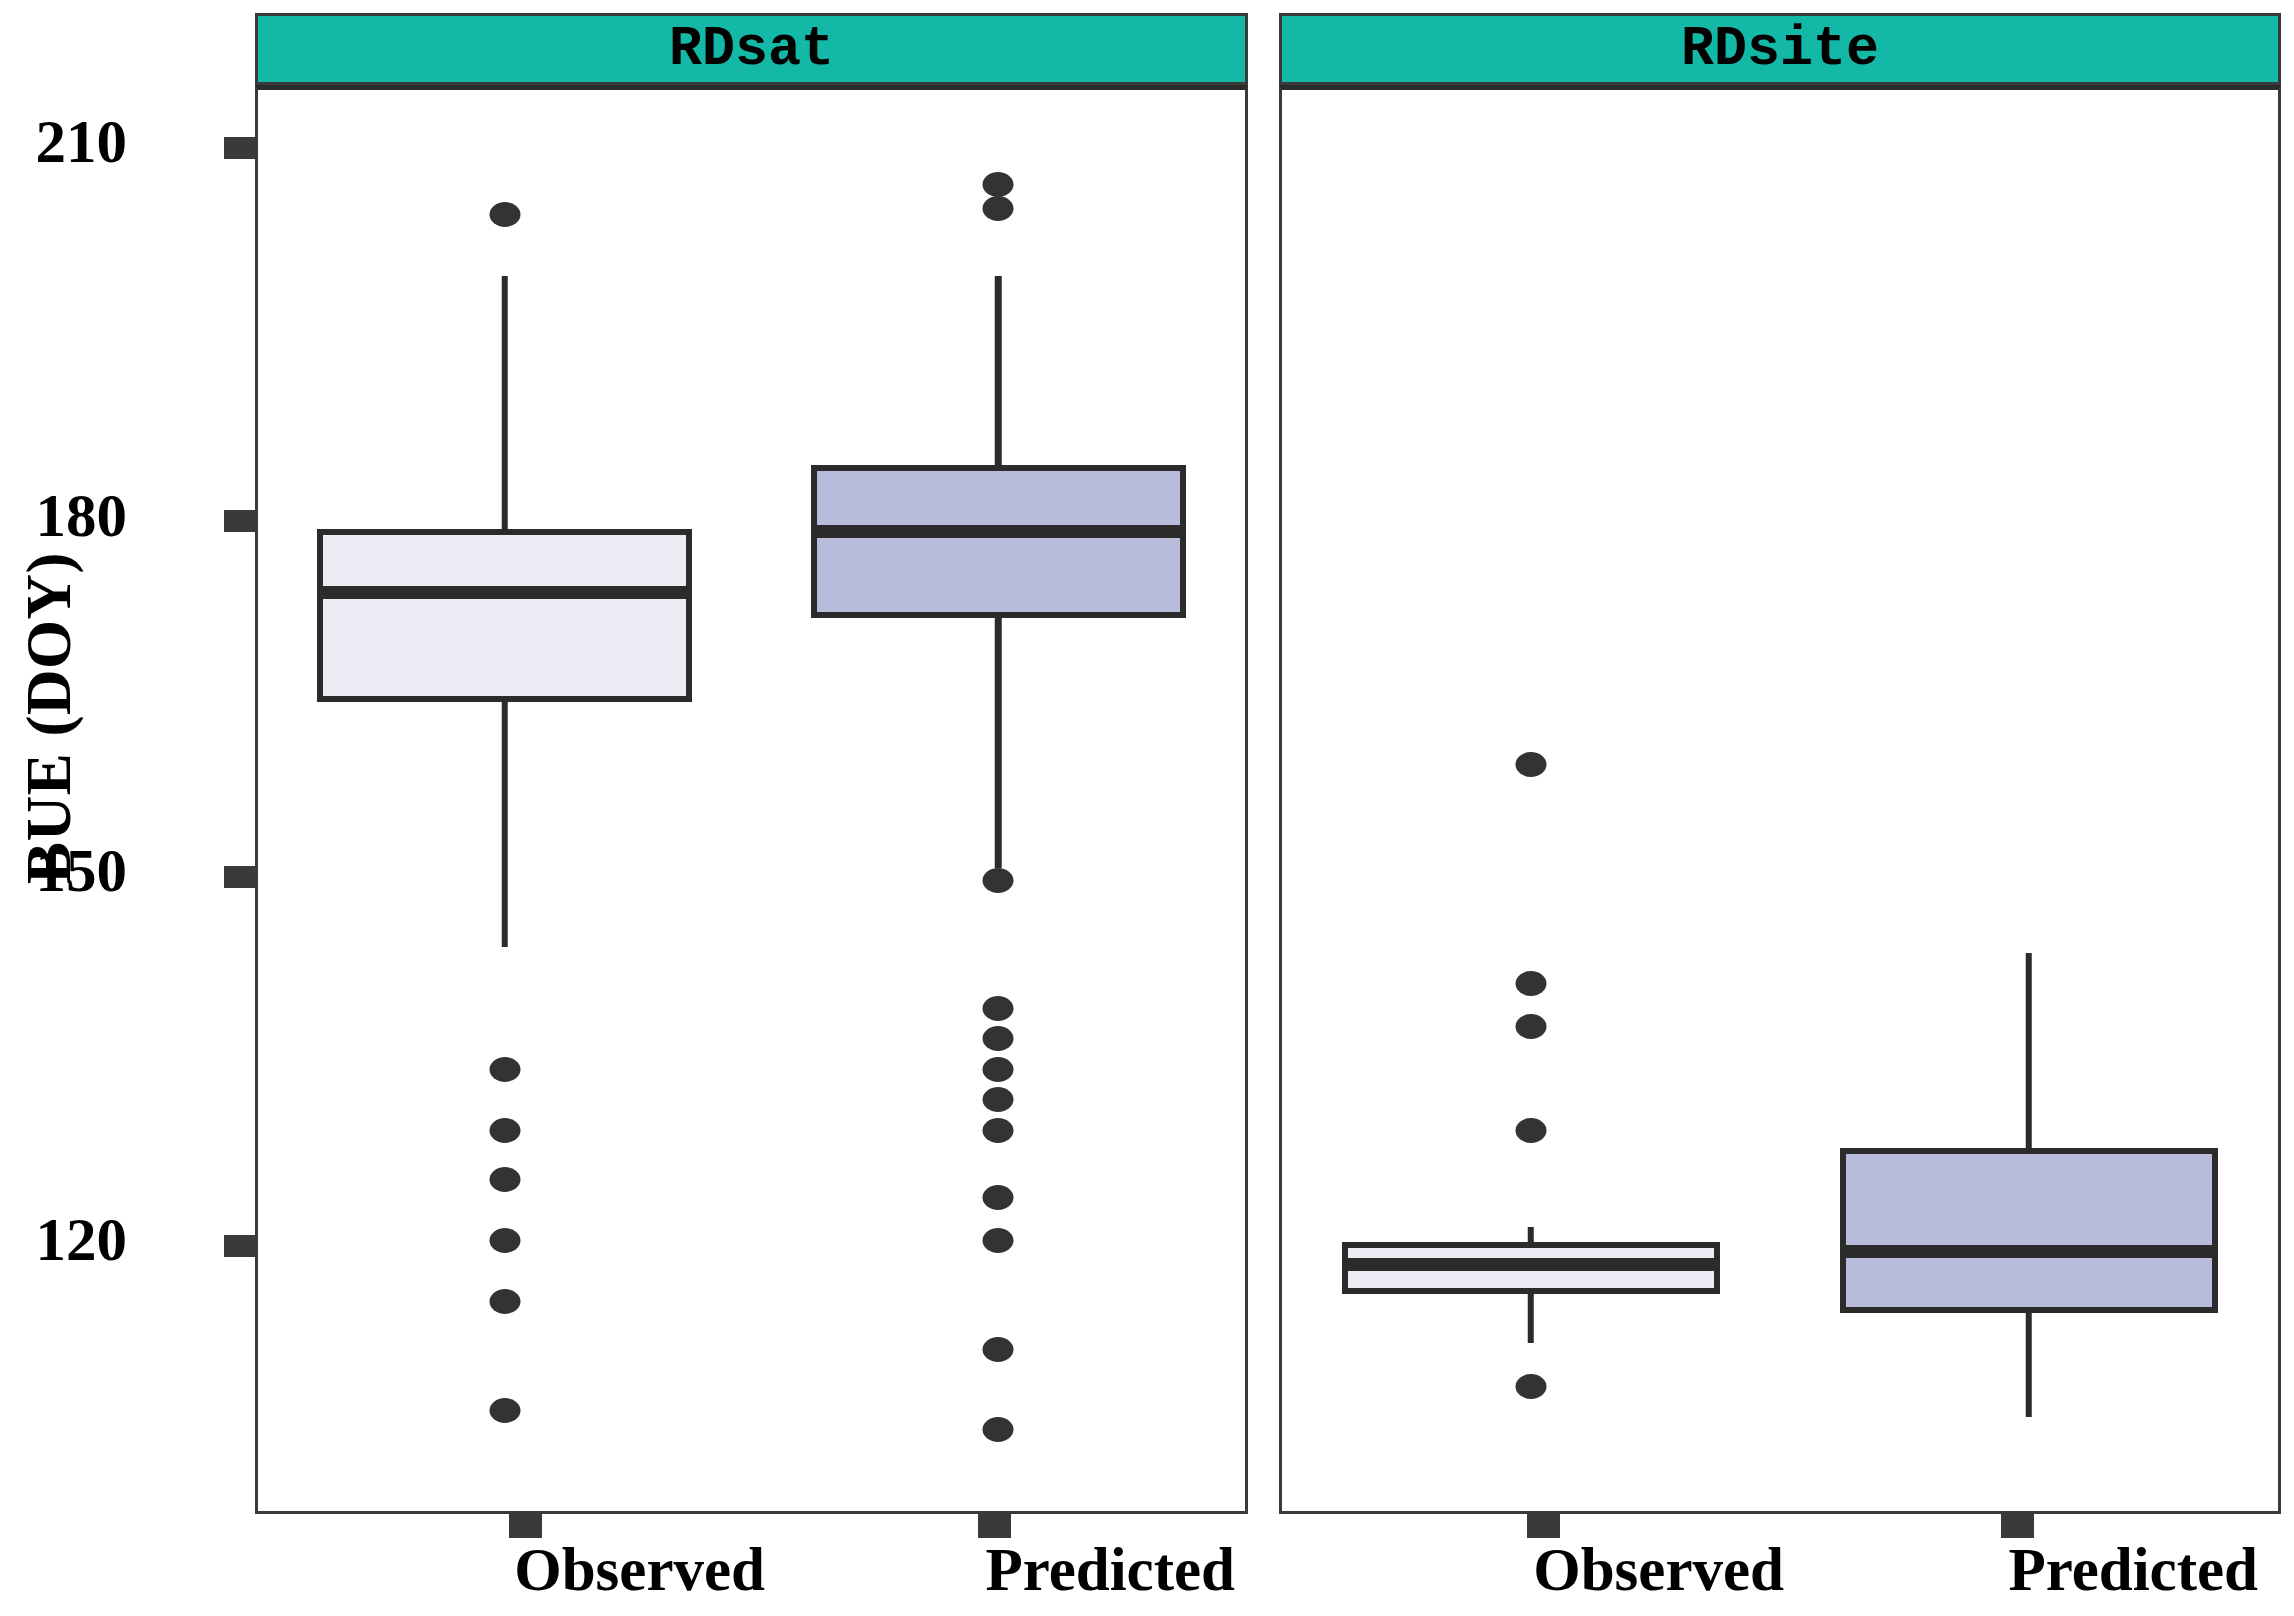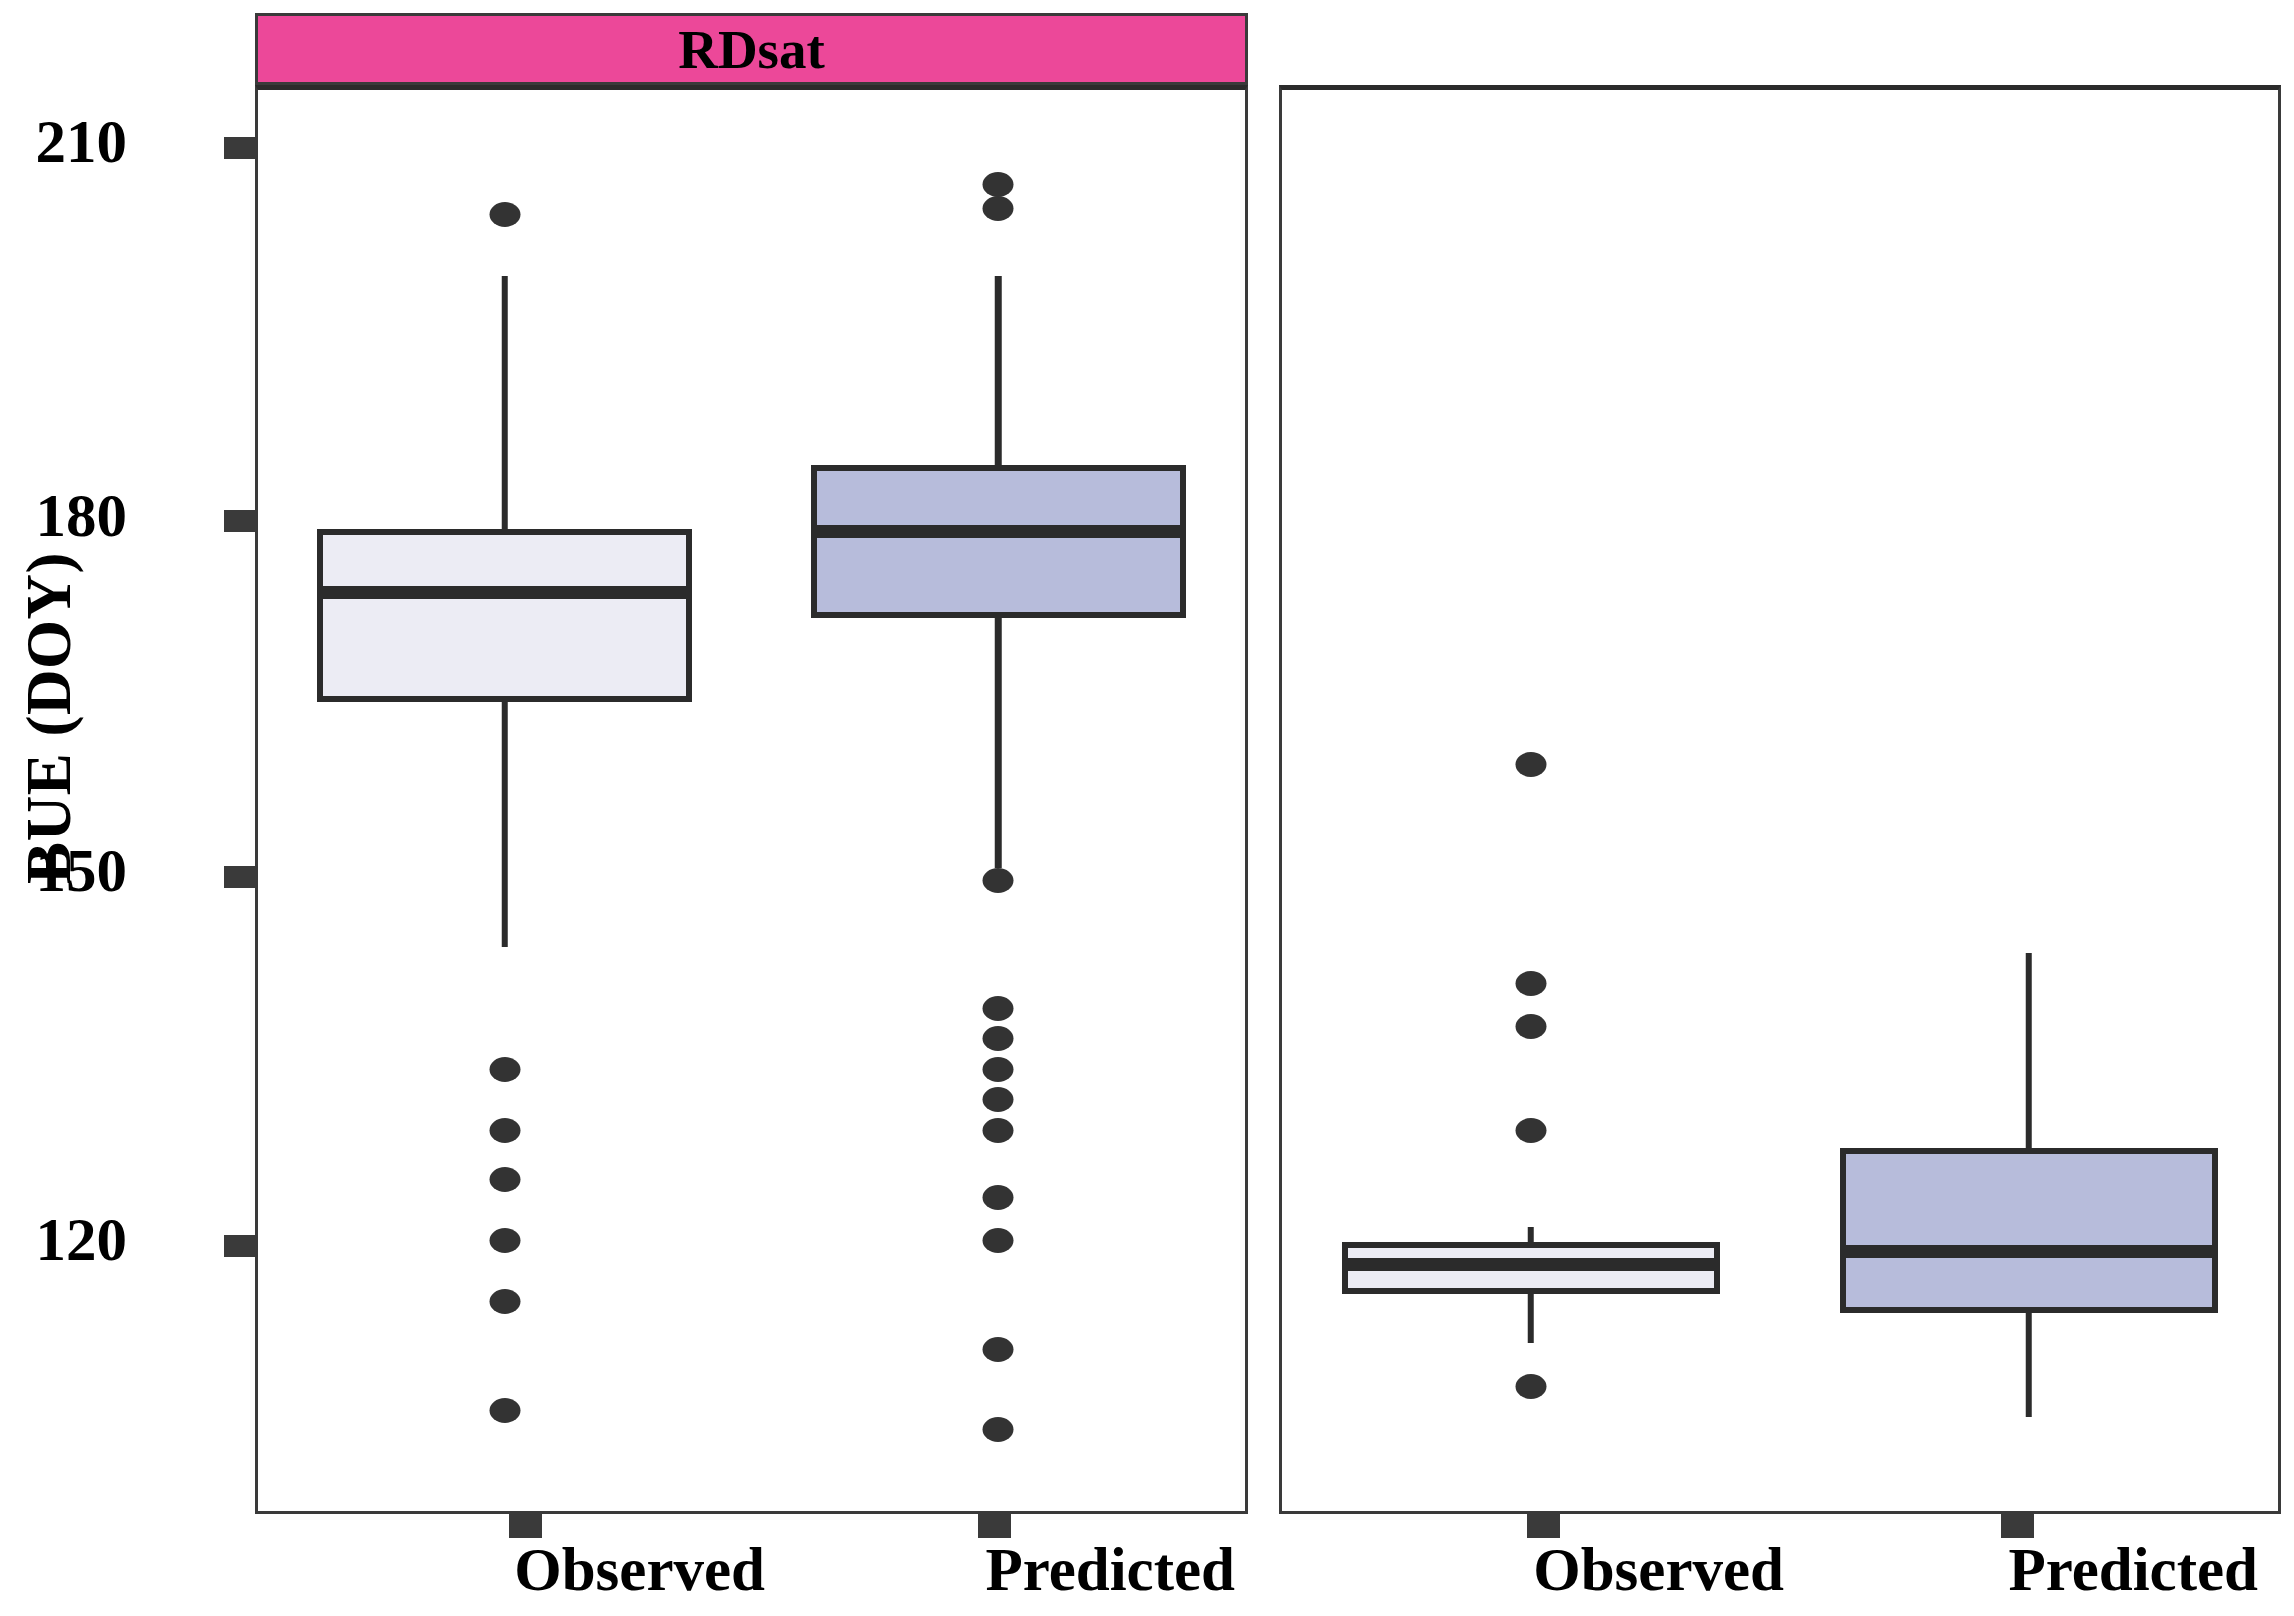--- a/index.html
+++ b/index.html
@@ -23,24 +23,24 @@
     font-family:"Liberation Serif",serif;line-height:1;
   }
   .ytick-mark{
     position:absolute;width:31px;height:22px;background:#3a3a3a;
   }
 
   
   .panel{position:absolute;top:13px;height:1501px;box-sizing:border-box;}
   .panel-strip{
     position:absolute;left:0;right:0;top:0;height:72px;
-    background:#ec4899;border:3.7px solid #3a3a3a;box-sizing:border-box;
+    background:#14b8a6;border:3.7px solid #3a3a3a;box-sizing:border-box;
     display:flex;align-items:center;justify-content:center;
     font-size:55px;font-weight:bold;color:#000;
-    font-family:Liberation Serif, serif;
+    font-family:Liberation Mono, monospace;
   }
   .panel-body{
     position:absolute;left:0;right:0;top:72px;bottom:0;
     background:#ffffff;border:3.7px solid #3a3a3a;border-top:5.5px solid #2b2b2b;
     box-sizing:border-box;overflow:visible;
   }
   .plot-area{position:absolute;left:0;top:0;right:0;bottom:0;}
 
   
   .bp{position:absolute;top:0;height:100%;}
@@ -116,20 +116,21 @@
             <div class="outlier" style="top: 1095px; background: rgb(51, 51, 51);"></div>
             <div class="outlier" style="top: 1138px; background: rgb(51, 51, 51);"></div>
             <div class="outlier" style="top: 1247px; background: rgb(51, 51, 51);"></div>
             <div class="outlier" style="top: 1327px; background: rgb(51, 51, 51);"></div>
           </div>
         </div>
     </div>
   </div>
 
   <div class="panel" id="panel-1" style="left:1279px;width:1002px;">
+    <div class="panel-strip">RDsite</div>
     <div class="panel-body">
       <div class="plot-area">
           <div class="bp" style="left: 6%; width: 38%;">
             <div class="whisker-line" style="top: 1137px; height: 116px;"></div>
             <div class="box-rect" style="top: 1152px; height: 52px; background: rgb(236, 236, 244);"></div>
             <div class="median-line" style="top: 1168px;"></div>
             <div class="outlier" style="top: 662px; background: rgb(51, 51, 51);"></div>
             <div class="outlier" style="top: 881px; background: rgb(51, 51, 51);"></div>
             <div class="outlier" style="top: 924px; background: rgb(51, 51, 51);"></div>
             <div class="outlier" style="top: 1028px; background: rgb(51, 51, 51);"></div>

